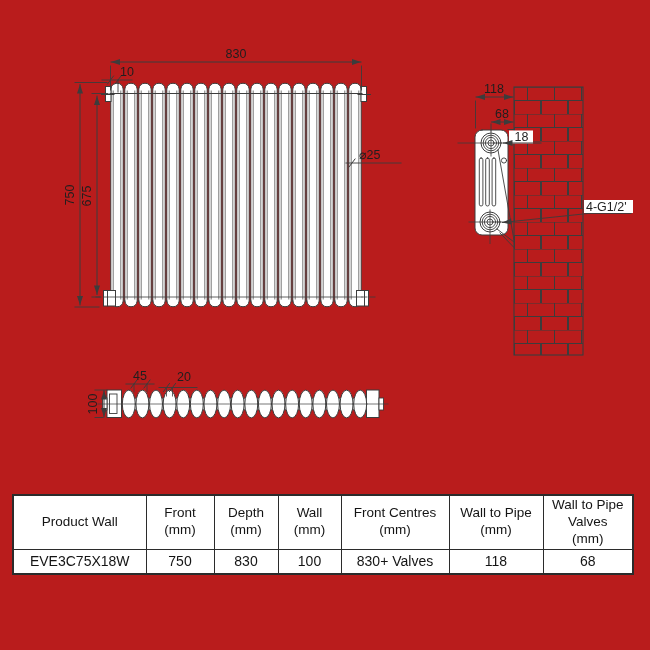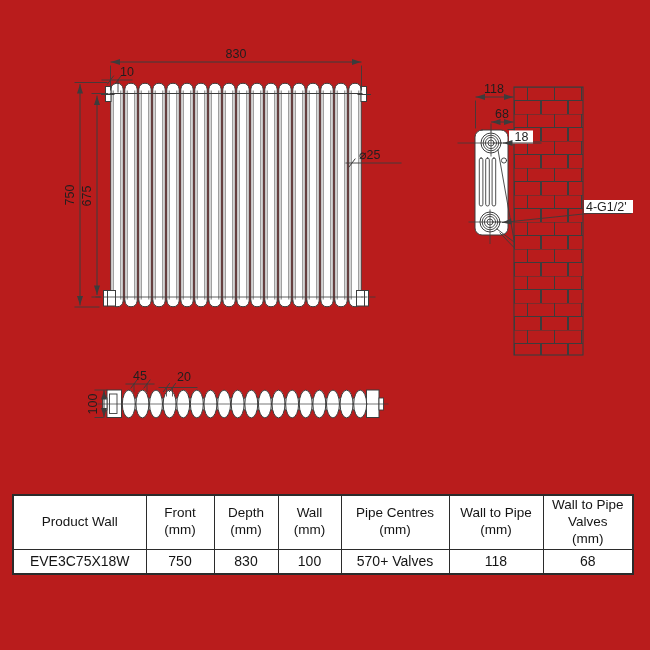--- a/index.html
+++ b/index.html
@@ -297,39 +297,39 @@
           </th>
       <th>
             <div class="h-label">Depth</div>
             <div class="h-unit">(mm)</div>
           </th>
       <th>
             <div class="h-label">Wall</div>
             <div class="h-unit">(mm)</div>
           </th>
       <th>
-            <div class="h-label">Pipe Centres</div>
+            <div class="h-label">Front Centres</div>
             <div class="h-unit">(mm)</div>
           </th>
       <th>
             <div class="h-label">Wall to Pipe</div>
             <div class="h-unit">(mm)</div>
           </th>
       <th>
             <div class="h-label">Wall to Pipe Valves</div>
             <div class="h-unit">(mm)</div>
           </th>
     </tr>
   </thead>
   <tbody>
     <tr>
       <td>EVE3C75X18W</td>
       <td>750</td>
       <td>830</td>
       <td>100</td>
-      <td>570+ Valves</td>
+      <td>830+ Valves</td>
       <td>118</td>
       <td>68</td>
     </tr>
   </tbody>
 </table>
 
 </div>
 
 </body></html>

